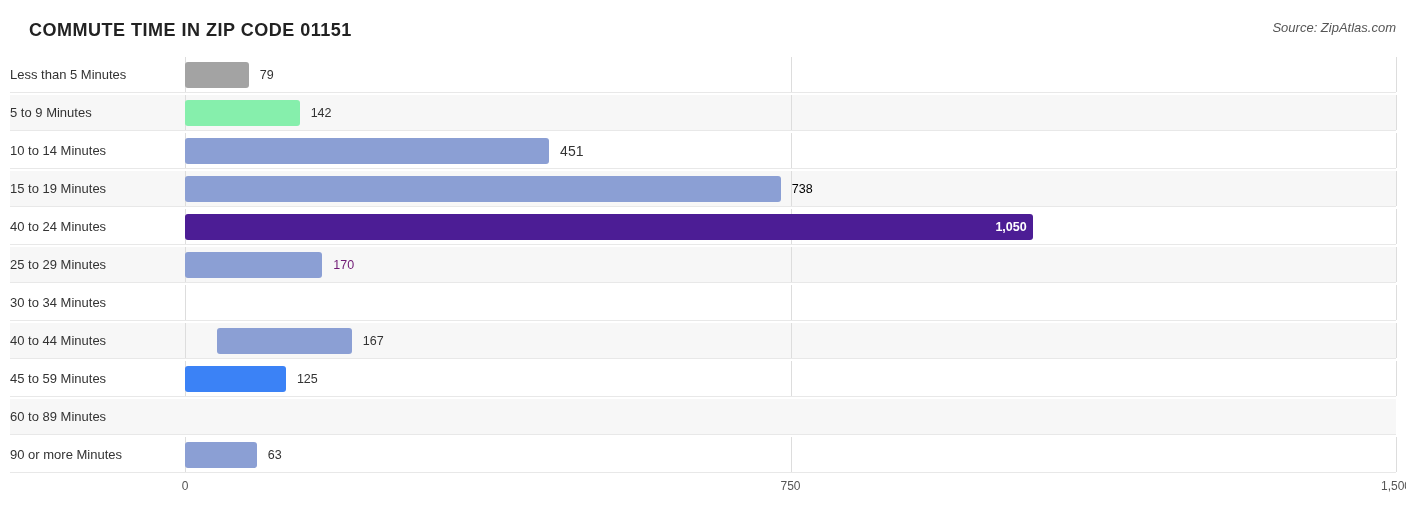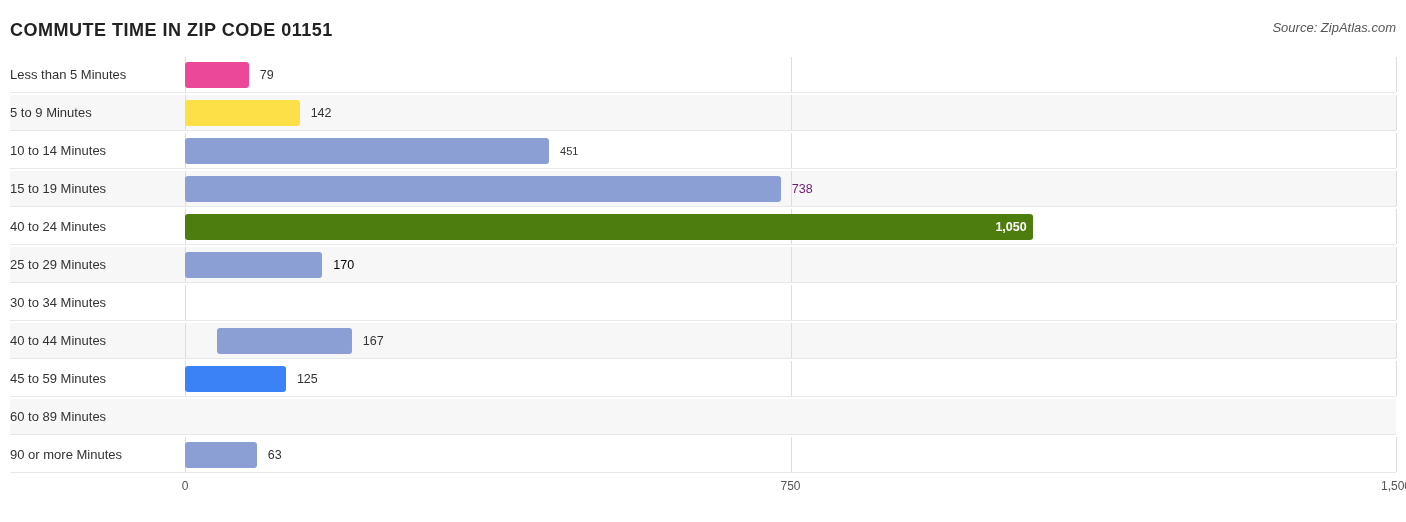--- a/index.html
+++ b/index.html
@@ -12,20 +12,21 @@
     }
     .chart-container {
       width: 100%;
       position: relative;
     }
     .chart-header {
       display: flex;
       justify-content: space-between;
       align-items: flex-start;
       margin-bottom: 16px;
+      margin-left: 19px;
     }
     .chart-title {
       font-size: 18px;
       font-weight: bold;
       color: #222;
       letter-spacing: 0.5px;
     }
     .chart-source {
       font-size: 13px;
       color: #555;
@@ -110,77 +111,77 @@
   </div>
   <div class="chart-body" id="chart-body">
 
     <div id="bars-container">
         <div class="bar-row">
           <div class="bar-label">Less than 5 Minutes</div>
           <div class="bar-area" style="position: relative;">
             <div style="position: absolute; left: 0%; top: 0px; bottom: 0px; width: 1px; background: rgb(221, 221, 221);"></div>
             <div style="position: absolute; left: 50%; top: 0px; bottom: 0px; width: 1px; background: rgb(221, 221, 221);"></div>
             <div style="position: absolute; left: 100%; top: 0px; bottom: 0px; width: 1px; background: rgb(221, 221, 221);"></div>
-            <div class="bar" style="width: 5.26667%; background: #ec4899; position: relative;">
+            <div class="bar" style="width: 5.26667%; background: #a3a3a3; position: relative;">
               <span class="bar-value" style="position: absolute; left: 100%; padding-left: 5px; color: rgb(51, 51, 51); font-size: 12.5px; white-space: nowrap; top: 50%; transform: translateY(-50%);">79</span>
             </div>
           </div>
         </div>
         <div class="bar-row">
           <div class="bar-label">5 to 9 Minutes</div>
           <div class="bar-area" style="position: relative;">
             <div style="position: absolute; left: 0%; top: 0px; bottom: 0px; width: 1px; background: rgb(221, 221, 221);"></div>
             <div style="position: absolute; left: 50%; top: 0px; bottom: 0px; width: 1px; background: rgb(221, 221, 221);"></div>
             <div style="position: absolute; left: 100%; top: 0px; bottom: 0px; width: 1px; background: rgb(221, 221, 221);"></div>
-            <div class="bar" style="width: 9.46667%; background: #fde047; position: relative;">
+            <div class="bar" style="width: 9.46667%; background: #86efac; position: relative;">
               <span class="bar-value" style="position: absolute; left: 100%; padding-left: 5px; color: rgb(51, 51, 51); font-size: 12.5px; white-space: nowrap; top: 50%; transform: translateY(-50%);">142</span>
             </div>
           </div>
         </div>
         <div class="bar-row">
           <div class="bar-label">10 to 14 Minutes</div>
           <div class="bar-area" style="position: relative;">
             <div style="position: absolute; left: 0%; top: 0px; bottom: 0px; width: 1px; background: rgb(221, 221, 221);"></div>
             <div style="position: absolute; left: 50%; top: 0px; bottom: 0px; width: 1px; background: rgb(221, 221, 221);"></div>
             <div style="position: absolute; left: 100%; top: 0px; bottom: 0px; width: 1px; background: rgb(221, 221, 221);"></div>
             <div class="bar" style="width: 30.0667%; background: rgb(139, 159, 212); position: relative;">
-              <span class="bar-value" style="position: absolute; left: 100%; padding-left: 5px; color: rgb(51, 51, 51); font-size: 11px; white-space: nowrap; top: 50%; transform: translateY(-50%);">451</span>
+              <span class="bar-value" style="position: absolute; left: 100%; padding-left: 5px; color: rgb(51, 51, 51); font-size: 14px; white-space: nowrap; top: 50%; transform: translateY(-50%);">451</span>
             </div>
           </div>
         </div>
         <div class="bar-row">
           <div class="bar-label">15 to 19 Minutes</div>
           <div class="bar-area" style="position: relative;">
             <div style="position: absolute; left: 0%; top: 0px; bottom: 0px; width: 1px; background: rgb(221, 221, 221);"></div>
             <div style="position: absolute; left: 50%; top: 0px; bottom: 0px; width: 1px; background: rgb(221, 221, 221);"></div>
             <div style="position: absolute; left: 100%; top: 0px; bottom: 0px; width: 1px; background: rgb(221, 221, 221);"></div>
             <div class="bar" style="width: 49.2%; background: rgb(139, 159, 212); position: relative;">
-              <span class="bar-value" style="position: absolute; left: 100%; padding-left: 5px; color: #701a75; font-size: 12.5px; white-space: nowrap; top: 50%; transform: translateY(-50%);">738</span>
+              <span class="bar-value" style="position: absolute; left: 100%; padding-left: 5px; color: #000000; font-size: 12.5px; white-space: nowrap; top: 50%; transform: translateY(-50%);">738</span>
             </div>
           </div>
         </div>
         <div class="bar-row">
           <div class="bar-label">40 to 24 Minutes</div>
           <div class="bar-area" style="position: relative;">
             <div style="position: absolute; left: 0%; top: 0px; bottom: 0px; width: 1px; background: rgb(221, 221, 221);"></div>
             <div style="position: absolute; left: 50%; top: 0px; bottom: 0px; width: 1px; background: rgb(221, 221, 221);"></div>
             <div style="position: absolute; left: 100%; top: 0px; bottom: 0px; width: 1px; background: rgb(221, 221, 221);"></div>
-            <div class="bar" style="width: 70%; background: #4d7c0f; position: relative; text-decoration: underline;">
+            <div class="bar" style="width: 70%; background: #4c1d95; position: relative; text-decoration: underline;">
               <span class="bar-value inside" style="position: absolute; right: 6px; color: rgb(255, 255, 255); font-size: 12.5px; font-weight: bold;">1,050</span>
             </div>
           </div>
         </div>
         <div class="bar-row">
           <div class="bar-label">25 to 29 Minutes</div>
           <div class="bar-area" style="position: relative;">
             <div style="position: absolute; left: 0%; top: 0px; bottom: 0px; width: 1px; background: rgb(221, 221, 221);"></div>
             <div style="position: absolute; left: 50%; top: 0px; bottom: 0px; width: 1px; background: rgb(221, 221, 221);"></div>
             <div style="position: absolute; left: 100%; top: 0px; bottom: 0px; width: 1px; background: rgb(221, 221, 221);"></div>
             <div class="bar" style="width: 11.3333%; background: rgb(139, 159, 212); position: relative;">
-              <span class="bar-value" style="position: absolute; left: 100%; padding-left: 5px; color: #000000; font-size: 12.5px; white-space: nowrap; top: 50%; transform: translateY(-50%);">170</span>
+              <span class="bar-value" style="position: absolute; left: 100%; padding-left: 5px; color: #701a75; font-size: 12.5px; white-space: nowrap; top: 50%; transform: translateY(-50%);">170</span>
             </div>
           </div>
         </div>
         <div class="bar-row">
           <div class="bar-label">30 to 34 Minutes</div>
           <div class="bar-area" style="position: relative;">
             <div style="position: absolute; left: 0%; top: 0px; bottom: 0px; width: 1px; background: rgb(221, 221, 221);"></div>
             <div style="position: absolute; left: 50%; top: 0px; bottom: 0px; width: 1px; background: rgb(221, 221, 221);"></div>
             <div style="position: absolute; left: 100%; top: 0px; bottom: 0px; width: 1px; background: rgb(221, 221, 221);"></div>
           </div>

